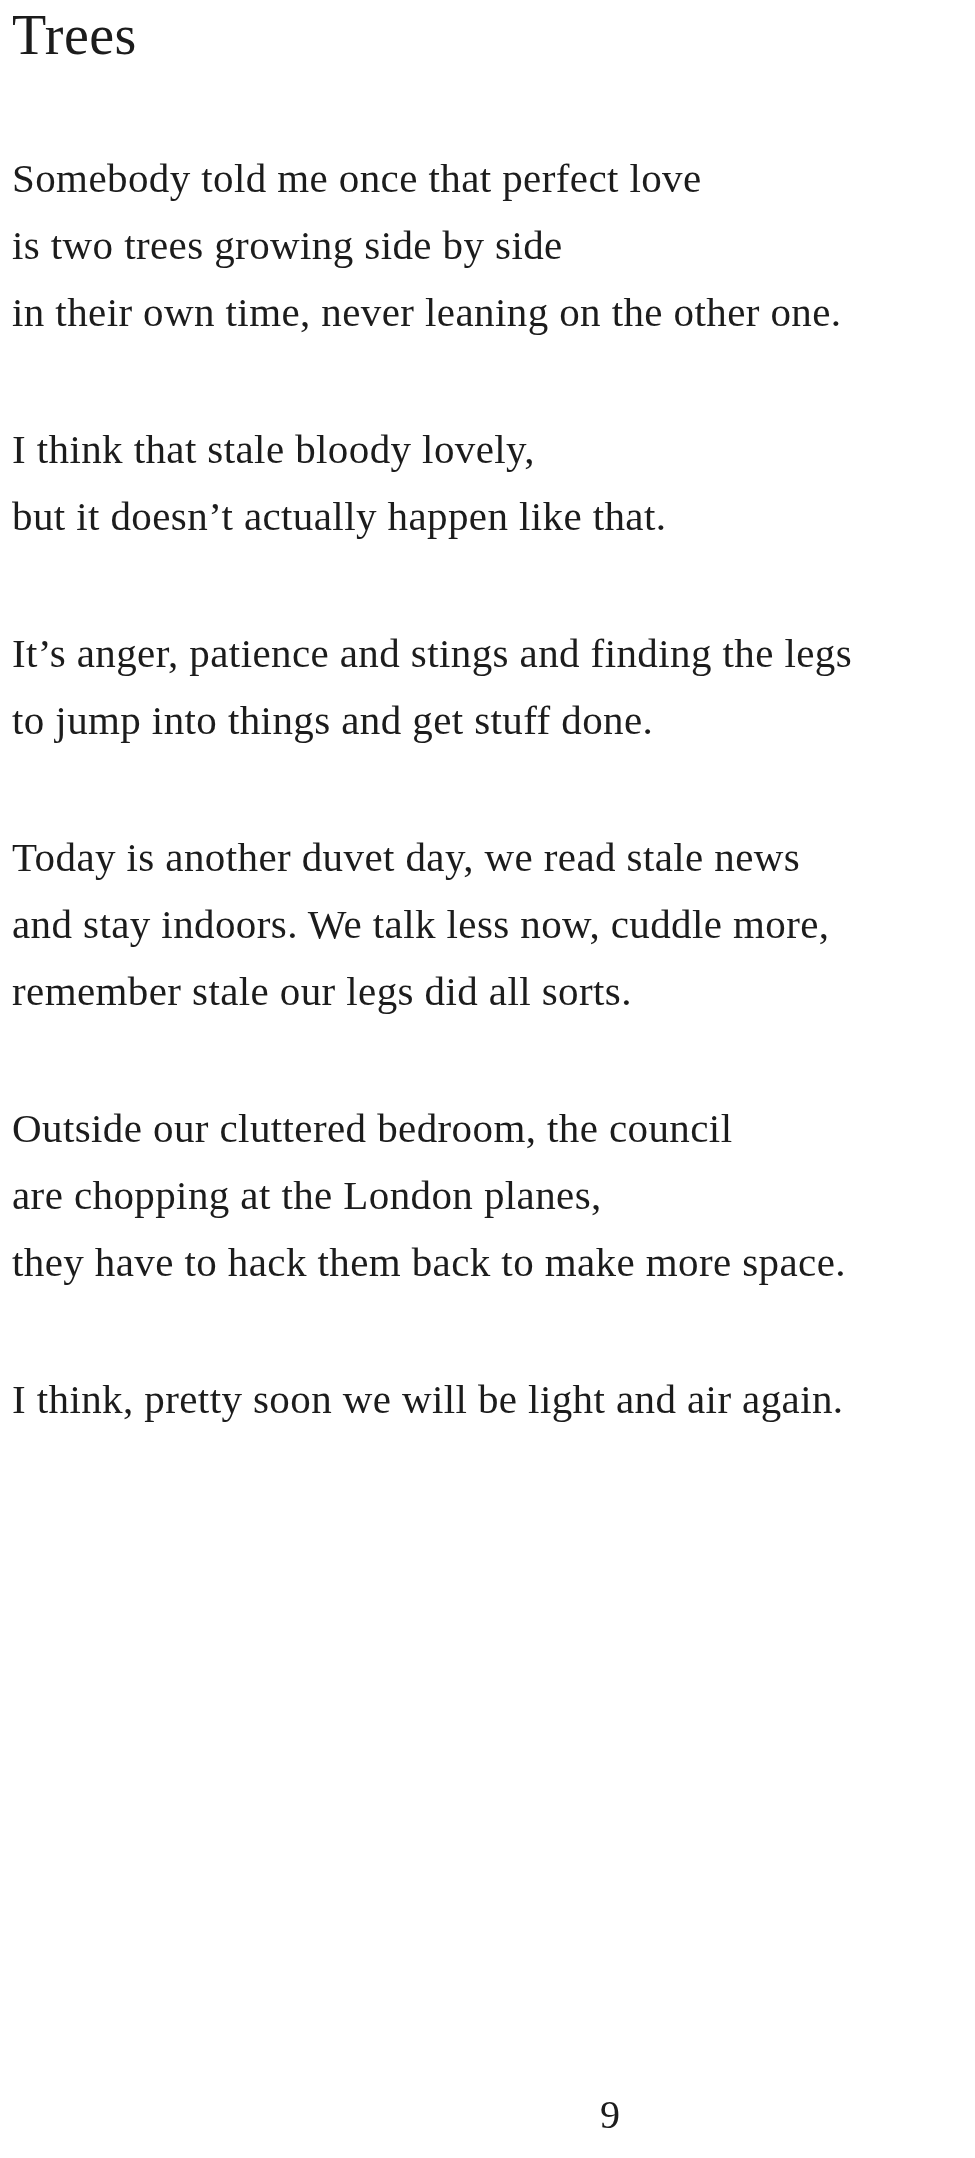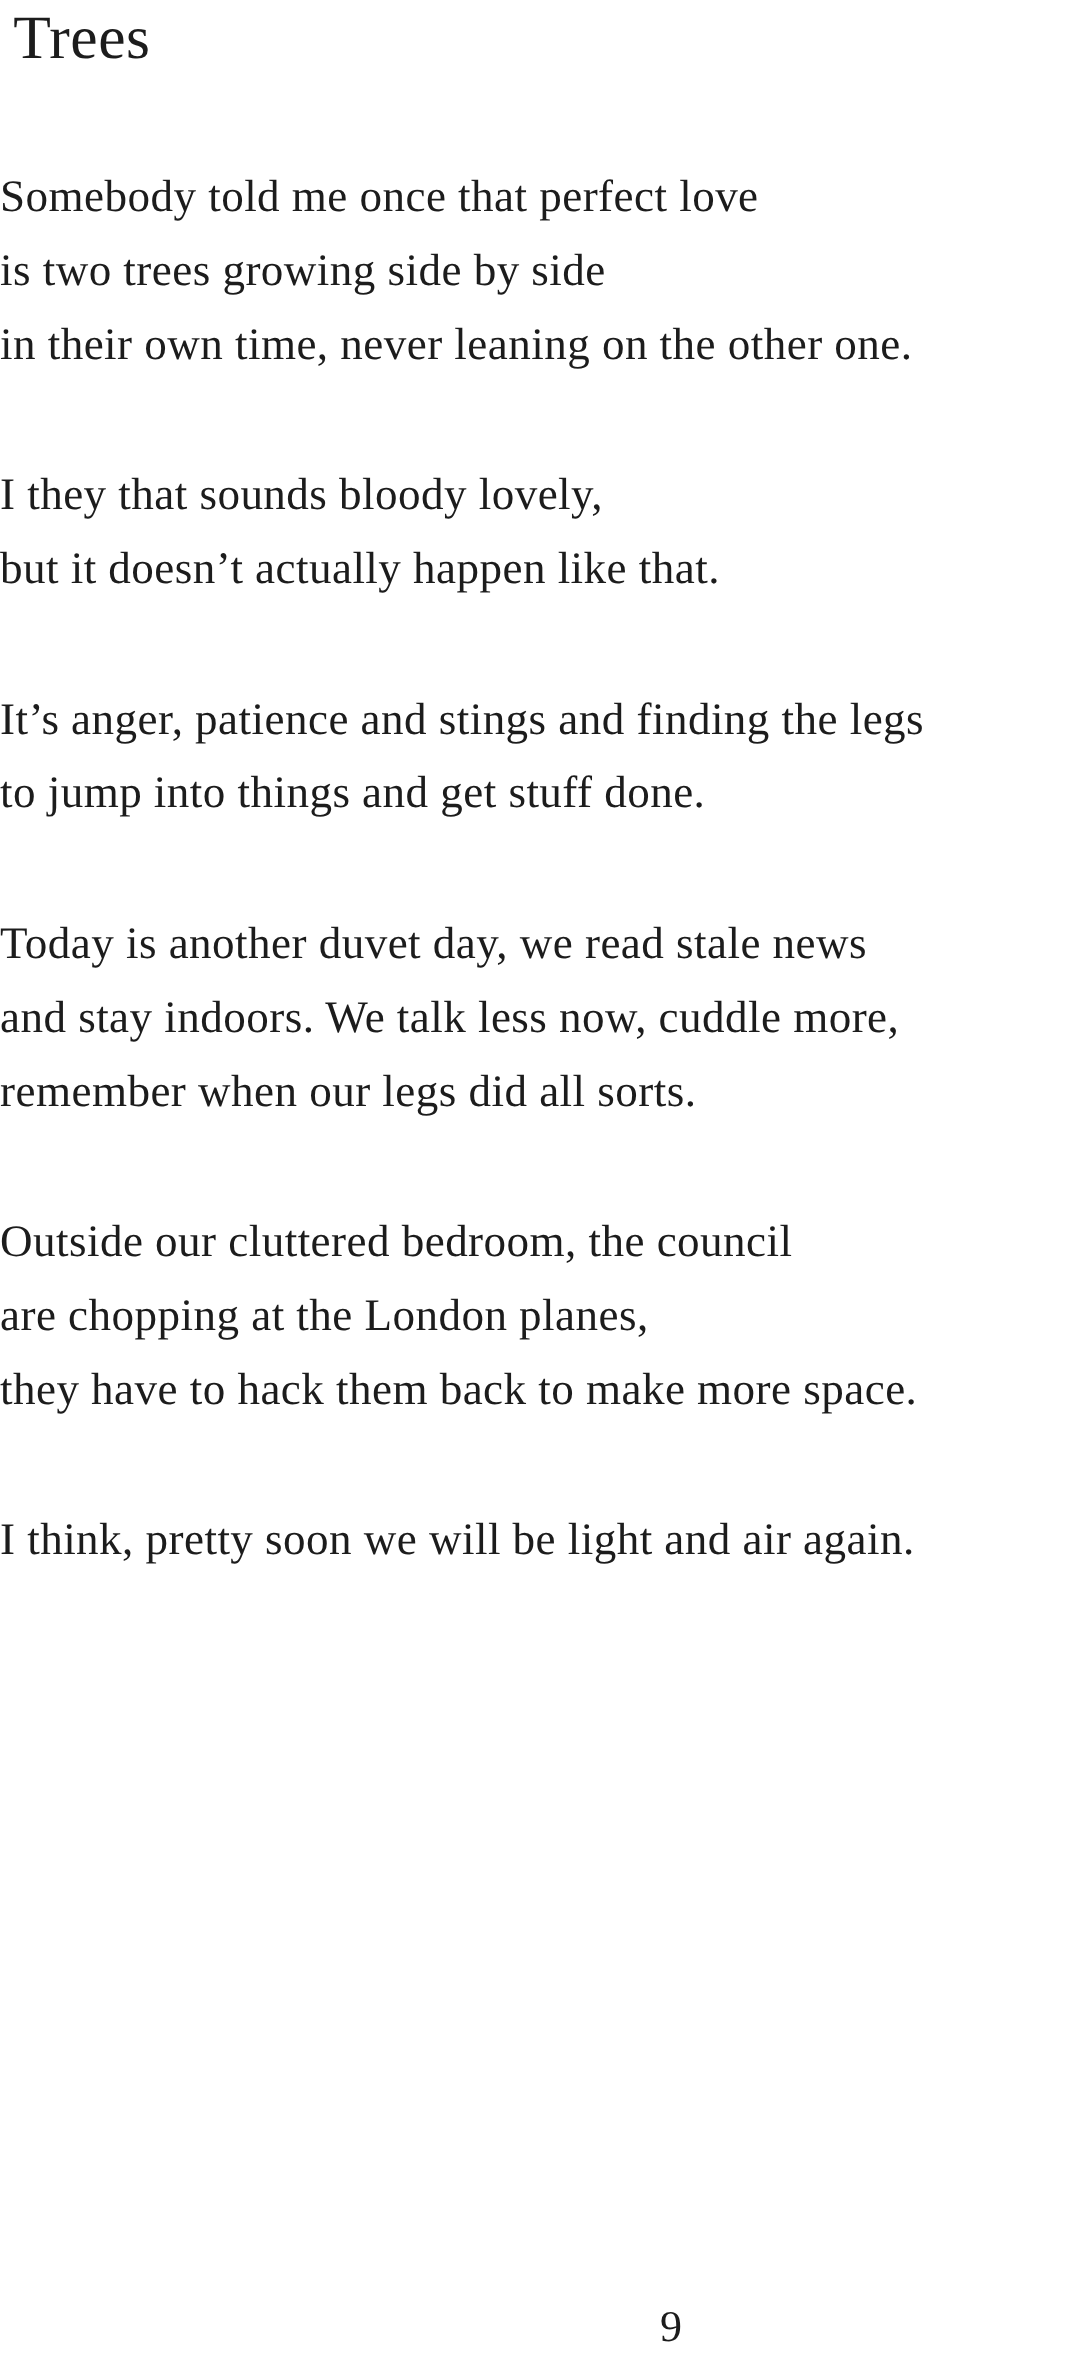--- a/index.html
+++ b/index.html
@@ -25,20 +25,21 @@
     margin: 0;
     padding: 2px 0 0 12px;
     font-size: 56px;
     font-weight: normal;
     line-height: 66px;
     letter-spacing: 0.5px;
     color: #1c1c1c;
   }
   .poem-body {
     margin-top: 77px;
+    padding-left: 12px;
   }
   .stanza {
     margin: 0 0 70px 0;
   }
   .line {
     font-size: 41px;
     line-height: 67px;
     letter-spacing: 0.4px;
     white-space: nowrap;
   }
@@ -59,31 +60,31 @@
 <div class="page">
   <h1 class="page-title">Trees</h1>
 
   <div class="poem-body">
       <div class="stanza">
         <div class="line"><span>Somebody told me once that perfect love</span></div>
         <div class="line"><span>is two trees growing side by side</span></div>
         <div class="line"><span>in their own time, never leaning on the other one.</span></div>
       </div>
       <div class="stanza">
-        <div class="line"><span>I they that sounds bloody lovely,</span></div>
+        <div class="line"><span>I think that stale bloody lovely,</span></div>
         <div class="line"><span>but it doesn’t actually happen like that.</span></div>
       </div>
       <div class="stanza">
         <div class="line"><span>It’s anger, patience and stings and finding the legs</span></div>
         <div class="line"><span>to jump into things and get stuff done.</span></div>
       </div>
       <div class="stanza">
         <div class="line"><span>Today is another duvet day, we read stale news</span></div>
         <div class="line"><span>and stay indoors. We talk less now, cuddle more,</span></div>
-        <div class="line"><span>remember when our legs did all sorts.</span></div>
+        <div class="line"><span>remember stale our legs did all sorts.</span></div>
       </div>
       <div class="stanza">
         <div class="line"><span>Outside our cluttered bedroom, the council</span></div>
         <div class="line"><span>are chopping at the London planes,</span></div>
         <div class="line"><span>they have to hack them back to make more space.</span></div>
       </div>
       <div class="stanza">
         <div class="line"><span>I think, </span><span class="italic">pretty soon we will be light and air again.</span></div>
       </div>
     </div>

